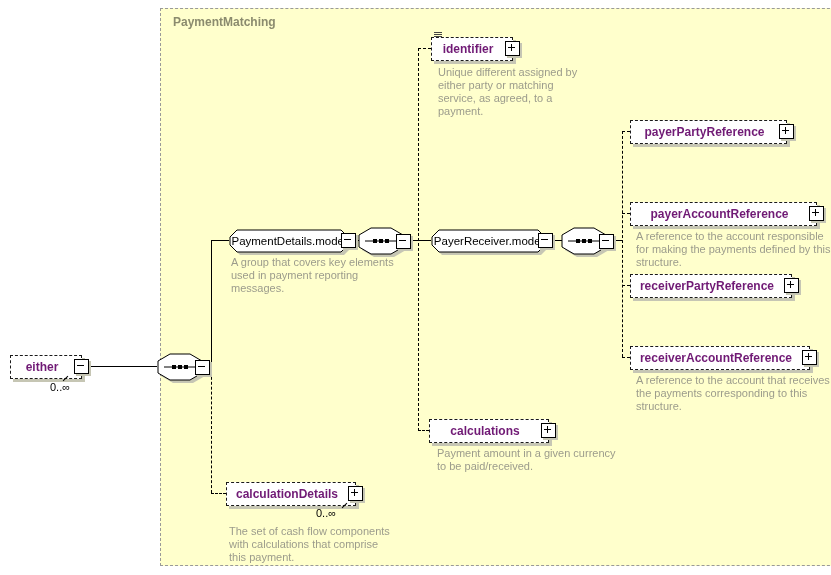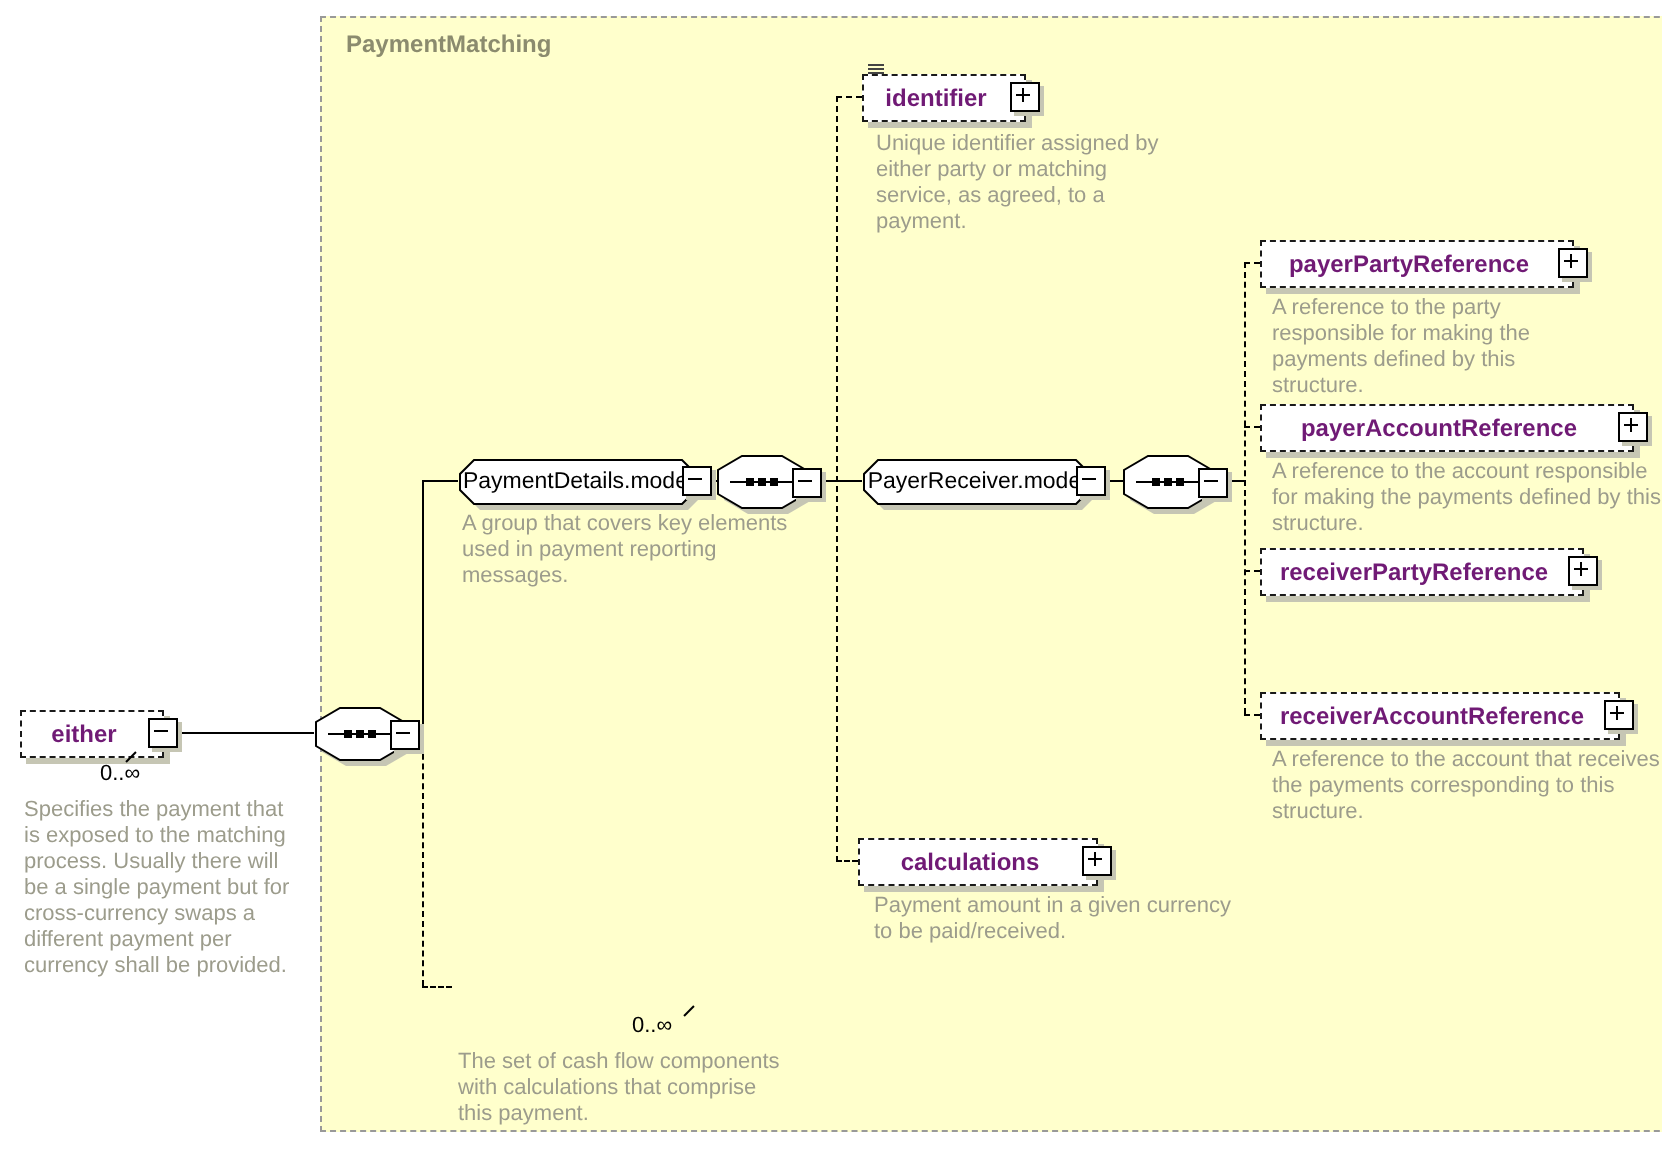--- a/index.html
+++ b/index.html
@@ -81,21 +81,20 @@
   <div class="hl dash" style="left:622px;top:357px;width:8px"></div>
 
   <div class="leaf" style="left:10px;top:355px;width:70px">
     <span class="leaf-label">either</span>
     <span class="expander" style="right:-8px;top:3px">
         <span class="h"></span>
       </span>
   </div>
   <div class="tick" style="left:62px;top:378px"></div>
   <div class="card" style="left:50px;top:381px">0..∞</div>
-  <div class="ann" style="left:12px;top:399px;width:140px">Specifies the payment that is exposed to the matching process. Usually there will be a single payment but for cross-currency swaps a different payment per currency shall be provided.</div>
 
   <div class="seq" style="left:157px;top:353px">
     <svg width="50" height="31" viewBox="0 0 50 31">
       <polygon class="shadow-fill" points="16,4 36,4 48,11 48,23 36,30 16,30 4,23 4,11"></polygon>
       <polygon class="main-fill" points="13,1 33,1 45,8 45,20 33,27 13,27 1,20 1,8"></polygon>
       <line class="ink" x1="7" y1="14" x2="39" y2="14"></line>
       <rect x="15" y="12" width="4" height="4" fill="#000"></rect>
       <rect x="21" y="12" width="4" height="4" fill="#000"></rect>
       <rect x="27" y="12" width="4" height="4" fill="#000"></rect>
     </svg>
@@ -131,21 +130,21 @@
   </div>
 
   <div class="leaf" style="left:431px;top:37px;width:80px">
     <span class="corner-lines"></span>
     <span class="leaf-label">identifier</span>
     <span class="expander" style="right:-8px;top:3px">
         <span class="h"></span>
         <span class="v"></span>
       </span>
   </div>
-  <div class="ann" style="left:438px;top:66px;width:150px">Unique identifier assigned by either party or matching service, as agreed, to a payment.</div>
+  <div class="ann" style="left:438px;top:66px;width:150px">Unique different assigned by either party or matching service, as agreed, to a payment.</div>
 
   <div class="mgroup" style="left:431px;top:229px">
     <svg width="121" height="28" viewBox="0 0 121 28">
       <polygon class="shadow-fill" points="11,4 110,4 117,11 117,19 110,26 11,26 4,19 4,11"></polygon>
       <polygon class="main-fill" points="8,1 107,1 114,8 114,16 107,23 8,23 1,16 1,8"></polygon>
     </svg>
     <span class="mgroup-label" style="width:115px">PayerReceiver.model</span>
     <span class="expander" style="left:107px;top:4px">
         <span class="h"></span>
       </span>
@@ -165,21 +164,20 @@
       </span>
   </div>
 
   <div class="leaf" style="left:630px;top:120px;width:155px">
     <span class="leaf-label">payerPartyReference</span>
     <span class="expander" style="right:-8px;top:3px">
         <span class="h"></span>
         <span class="v"></span>
       </span>
   </div>
-  <div class="ann" style="left:636px;top:148px;width:150px">A reference to the party responsible for making the payments defined by this structure.</div>
 
   <div class="leaf" style="left:630px;top:202px;width:185px">
     <span class="leaf-label">payerAccountReference</span>
     <span class="expander" style="right:-8px;top:3px">
         <span class="h"></span>
         <span class="v"></span>
       </span>
   </div>
   <div class="ann" style="left:636px;top:230px;width:200px">A reference to the account responsible for making the payments defined by this structure.</div>
 
@@ -202,17 +200,24 @@
 
   <div class="leaf" style="left:429px;top:419px;width:118px">
     <span class="leaf-label">calculations</span>
     <span class="expander" style="right:-8px;top:3px">
         <span class="h"></span>
         <span class="v"></span>
       </span>
   </div>
   <div class="ann" style="left:437px;top:447px;width:190px">Payment amount in a given currency to be paid/received.</div>
 
+  <div class="leaf" style="left:226px;top:482px;width:128px">
+    <span class="leaf-label">calculationDetails</span>
+    <span class="expander" style="right:-8px;top:3px">
+        <span class="h"></span>
+        <span class="v"></span>
+      </span>
+  </div>
   <div class="tick" style="left:341px;top:505px"></div>
   <div class="card" style="left:316px;top:507px">0..∞</div>
   <div class="ann" style="left:229px;top:525px;width:165px">The set of cash flow components with calculations that comprise this payment.</div>
 
 </div>
 
 </body></html>

